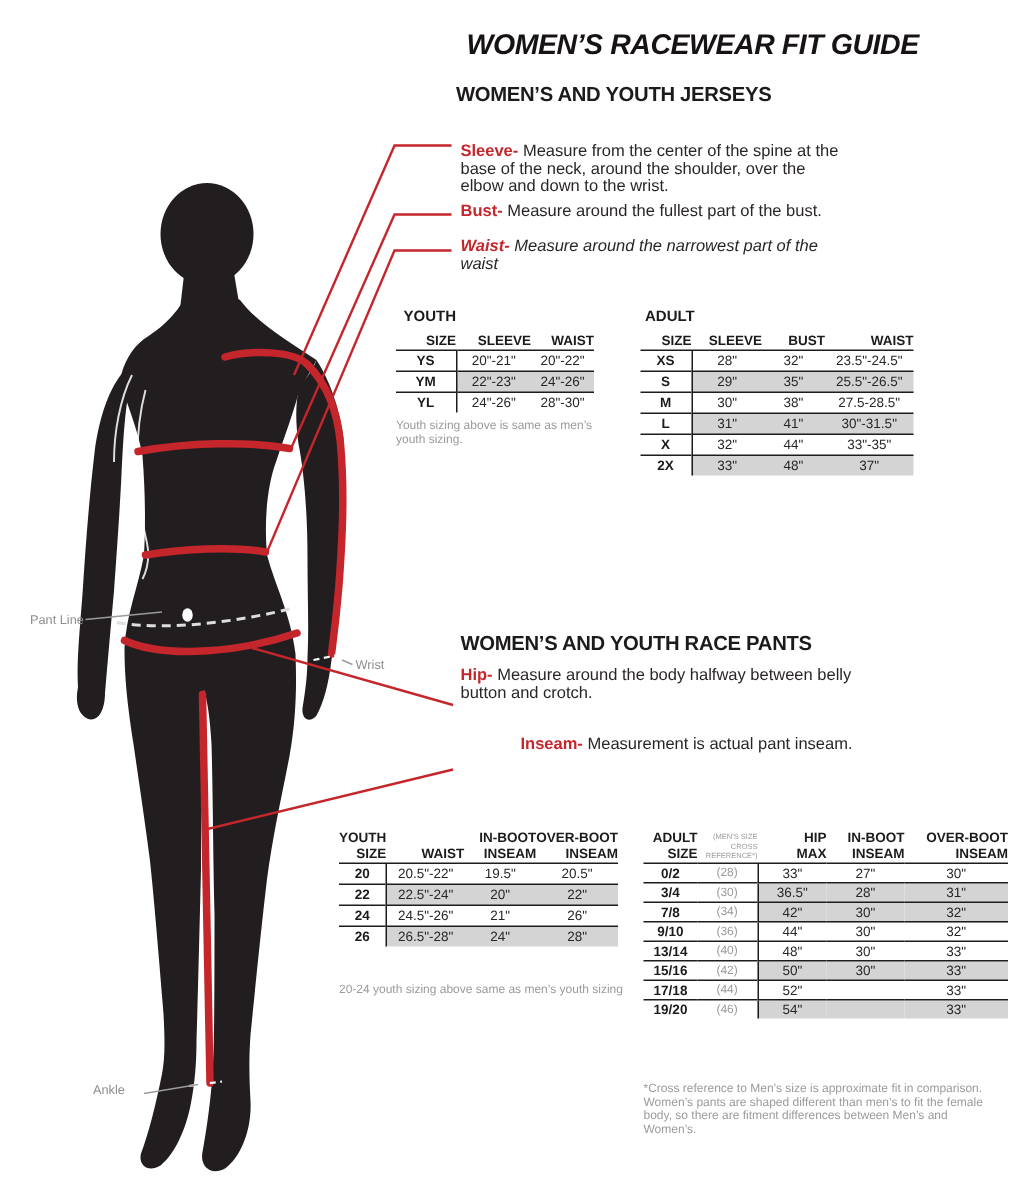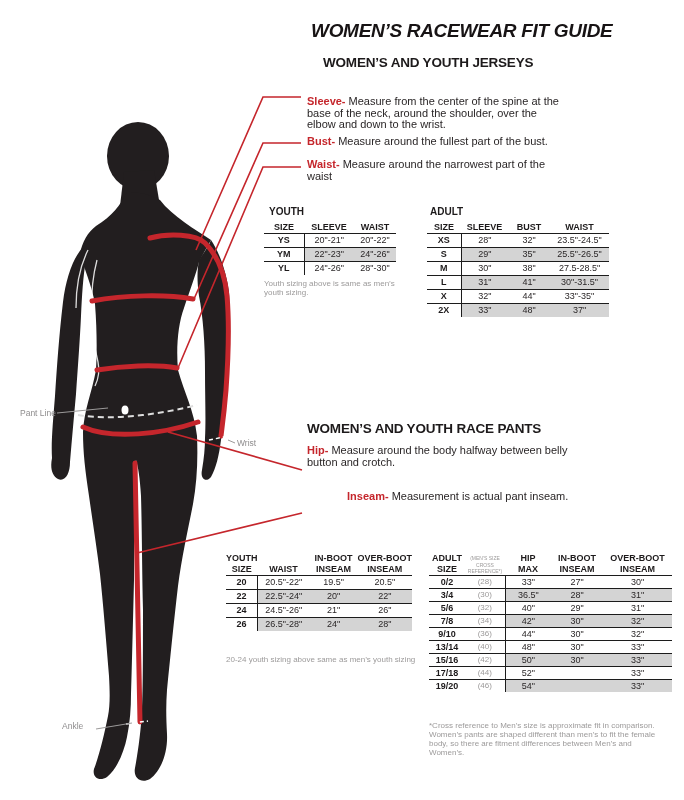--- a/index.html
+++ b/index.html
@@ -11,21 +11,21 @@
   .sec-head{font-size:13.5px;font-weight:bold;color:#1d1a1b;white-space:nowrap;letter-spacing:-0.2px;}
   .def{font-size:11px;line-height:11.6px;color:#2a2627;}
   .def .term{font-weight:bold;color:#c5262c;}
   .note{font-size:8px;line-height:9px;color:#9c9a9a;}
   .fig-label{font-size:8.5px;color:#8f8d8e;white-space:nowrap;}
   .cap{font-size:10px;font-weight:bold;color:#1d1a1b;}
   table{border-collapse:collapse;table-layout:fixed;position:absolute;}
   th,td{padding:0;margin:0;text-align:center;white-space:nowrap;overflow:visible;}
   td{font-size:9px;height:13px;line-height:13px;color:#2a2627;}
   td:first-child{font-weight:bold;color:#1d1a1b;}
-  th{font-weight:bold;vertical-align:bottom;color:#1d1a1b;}
+  th{font-weight:bold;vertical-align:bottom;color:#1d1a1b;text-align:right;}
   th div{font-size:9px;line-height:9.5px;padding-bottom:1px;}
   thead th{border-bottom:1.5px solid #1c1c1c;}
   tbody tr + tr td{border-top:1.2px solid #1c1c1c;}
   td.divider{border-right:1.6px solid #1c1c1c;}
   td.shade{background:#d4d4d4;}
   td.gray{color:#9c9a9a;font-weight:normal;font-size:8px;}
   th.small-head div{font-size:5px;line-height:5.2px;color:#9c9a9a;font-weight:normal;}
   .jt thead th{height:14px;}
   .pt thead th{height:30px;}
   .pa td{height:12px;line-height:12px;}
@@ -118,31 +118,31 @@
   <g fill="none" stroke="#9c9a9a" stroke-width="1">
     <path d="M57,413 L108,408"></path>
     <path d="M228,440 L235,443"></path>
     <path d="M96,729 L132,723"></path>
   </g>
   <ellipse cx="125" cy="410" rx="3.5" ry="4.5" fill="#ffffff"></ellipse>
 </svg>
 
 <div class="abs page-title">WOMEN’S RACEWEAR FIT GUIDE</div>
 
-<div class="abs sec-head" style="left:323px;top:55px;">WOMEN’S AND YOUTH JERSEYS</div>
+<div class="abs sec-head" style="left:304px;top:55px;">WOMEN’S AND YOUTH JERSEYS</div>
 
 <div class="abs def" style="left:307px;top:84px;width:258px;margin-top:12px;">
   <span class="term">Sleeve-</span>
   <span>Measure from the center of the spine at the base of the neck, around the shoulder, over the elbow and down to the wrist.</span>
 </div>
 <div class="abs def" style="left:307px;top:136px;width:280px;">
   <span class="term">Bust-</span>
   <span>Measure around the fullest part of the bust.</span>
 </div>
-<div class="abs def" style="left:307px;top:159px;width:248px;">
+<div class="abs def" style="left:307px;top:159px;width:248px;font-style:italic;">
   <span class="term">Waist-</span>
   <span>Measure around the narrowest part of the waist</span>
 </div>
 
 <div class="abs sec-head" style="left:307px;top:421px;">WOMEN’S AND YOUTH RACE PANTS</div>
 
 <div class="abs def" style="left:307px;top:445px;width:268px;">
   <span class="term">Hip-</span>
   <span>Measure around the body halfway between belly button and crotch.</span>
 </div>
@@ -356,27 +356,20 @@
         <td>30"</td>
       </tr>
       <tr>
         <td>3/4</td>
         <td class="divider gray">(30)</td>
         <td class="shade">36.5"</td>
         <td class="shade">28"</td>
         <td class="shade">31"</td>
       </tr>
       <tr>
-        <td>5/6</td>
-        <td class="divider gray">(32)</td>
-        <td>40"</td>
-        <td>29"</td>
-        <td>31"</td>
-      </tr>
-      <tr>
         <td>7/8</td>
         <td class="divider gray">(34)</td>
         <td class="shade">42"</td>
         <td class="shade">30"</td>
         <td class="shade">32"</td>
       </tr>
       <tr>
         <td>9/10</td>
         <td class="divider gray">(36)</td>
         <td>44"</td>

